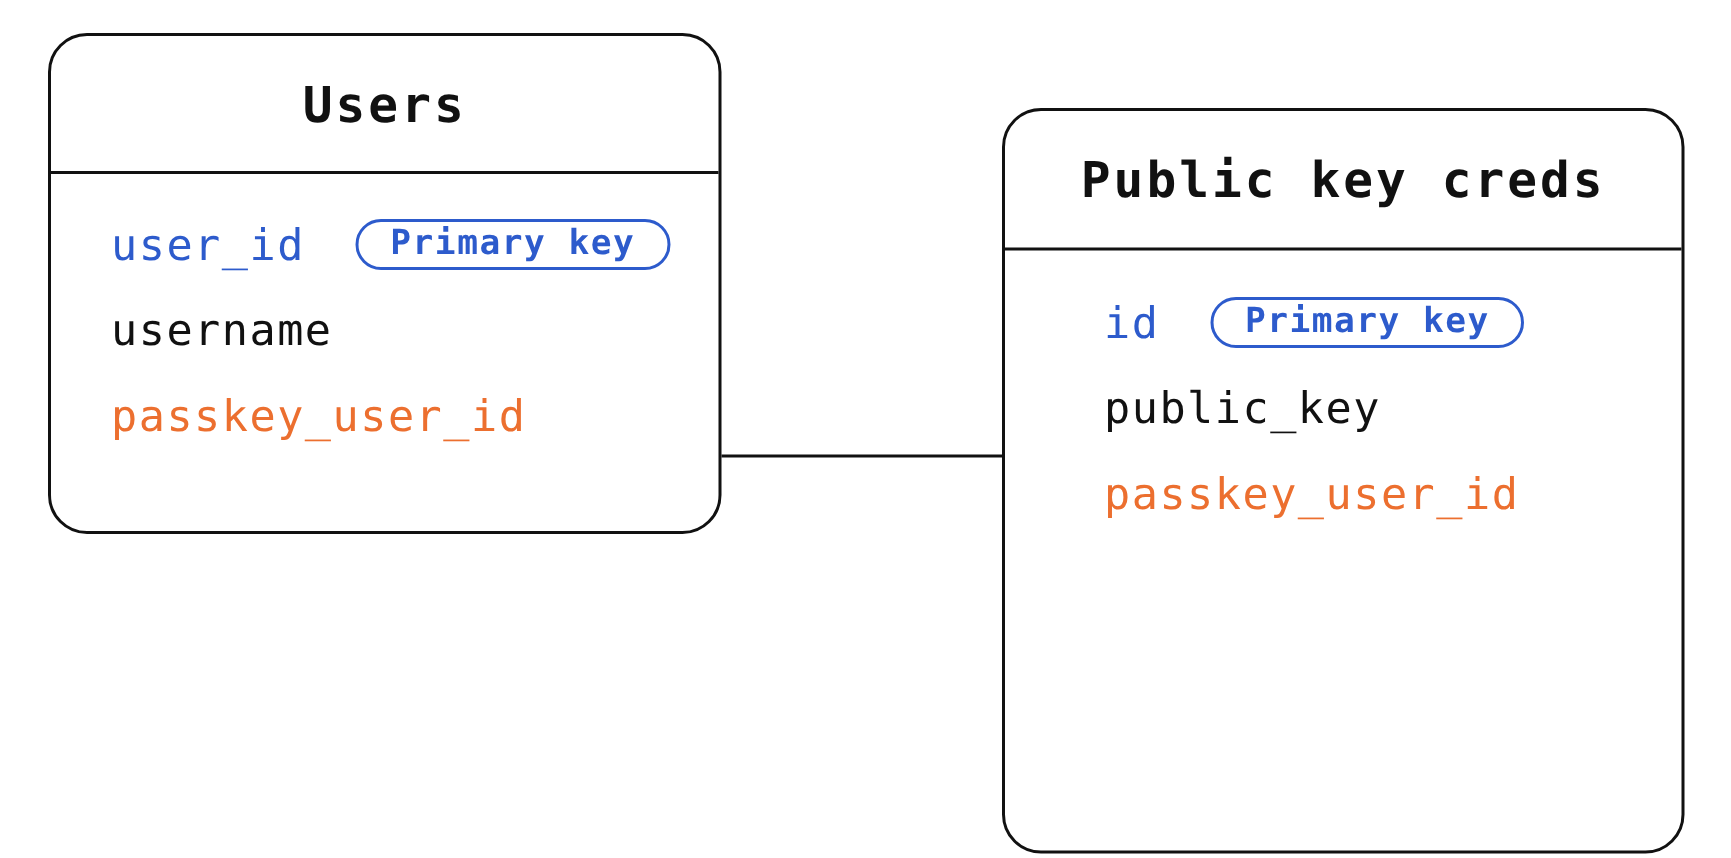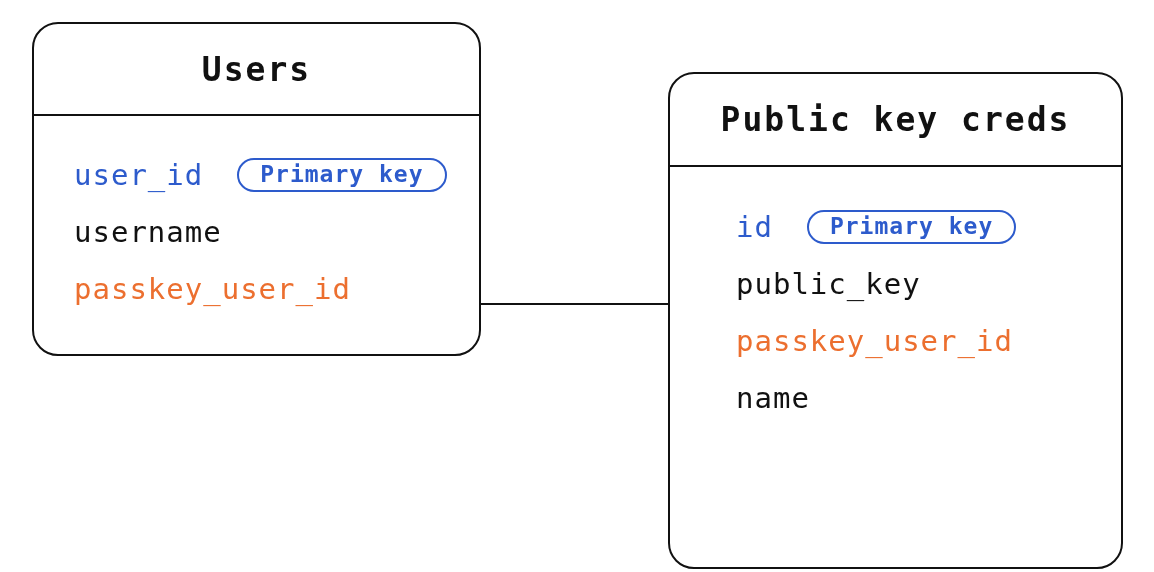--- a/index.html
+++ b/index.html
@@ -32,21 +32,21 @@
     letter-spacing: 2px;
     color: var(--ink, #111111);
     white-space: nowrap;
   }
   .rows {
     display: block;
   }
   .row {
     height: 57px;
     display: flex;
-    align-items: center;
+    align-items: flex-start;
     gap: 34px;
     white-space: nowrap;
   }
   .field-name {
     font-size: 29px;
     letter-spacing: 1px;
   }
   .c-default { color: var(--ink, #111111); }
   .c-blue    { color: var(--blue, #2d5bcc); }
   .c-orange  { color: var(--orange, #ec6f2f); }
@@ -113,19 +113,16 @@
         <div class="row">
           <span class="field-name c-blue">id</span>
           <span class="badge">Primary key</span>
         </div>
         <div class="row">
           <span class="field-name c-default">public_key</span>
         </div>
         <div class="row">
           <span class="field-name c-orange">passkey_user_id</span>
         </div>
-        <div class="row">
-          <span class="field-name c-default">name</span>
-        </div>
       </div>
   </div>
 
 </div>
 
 </body></html>

